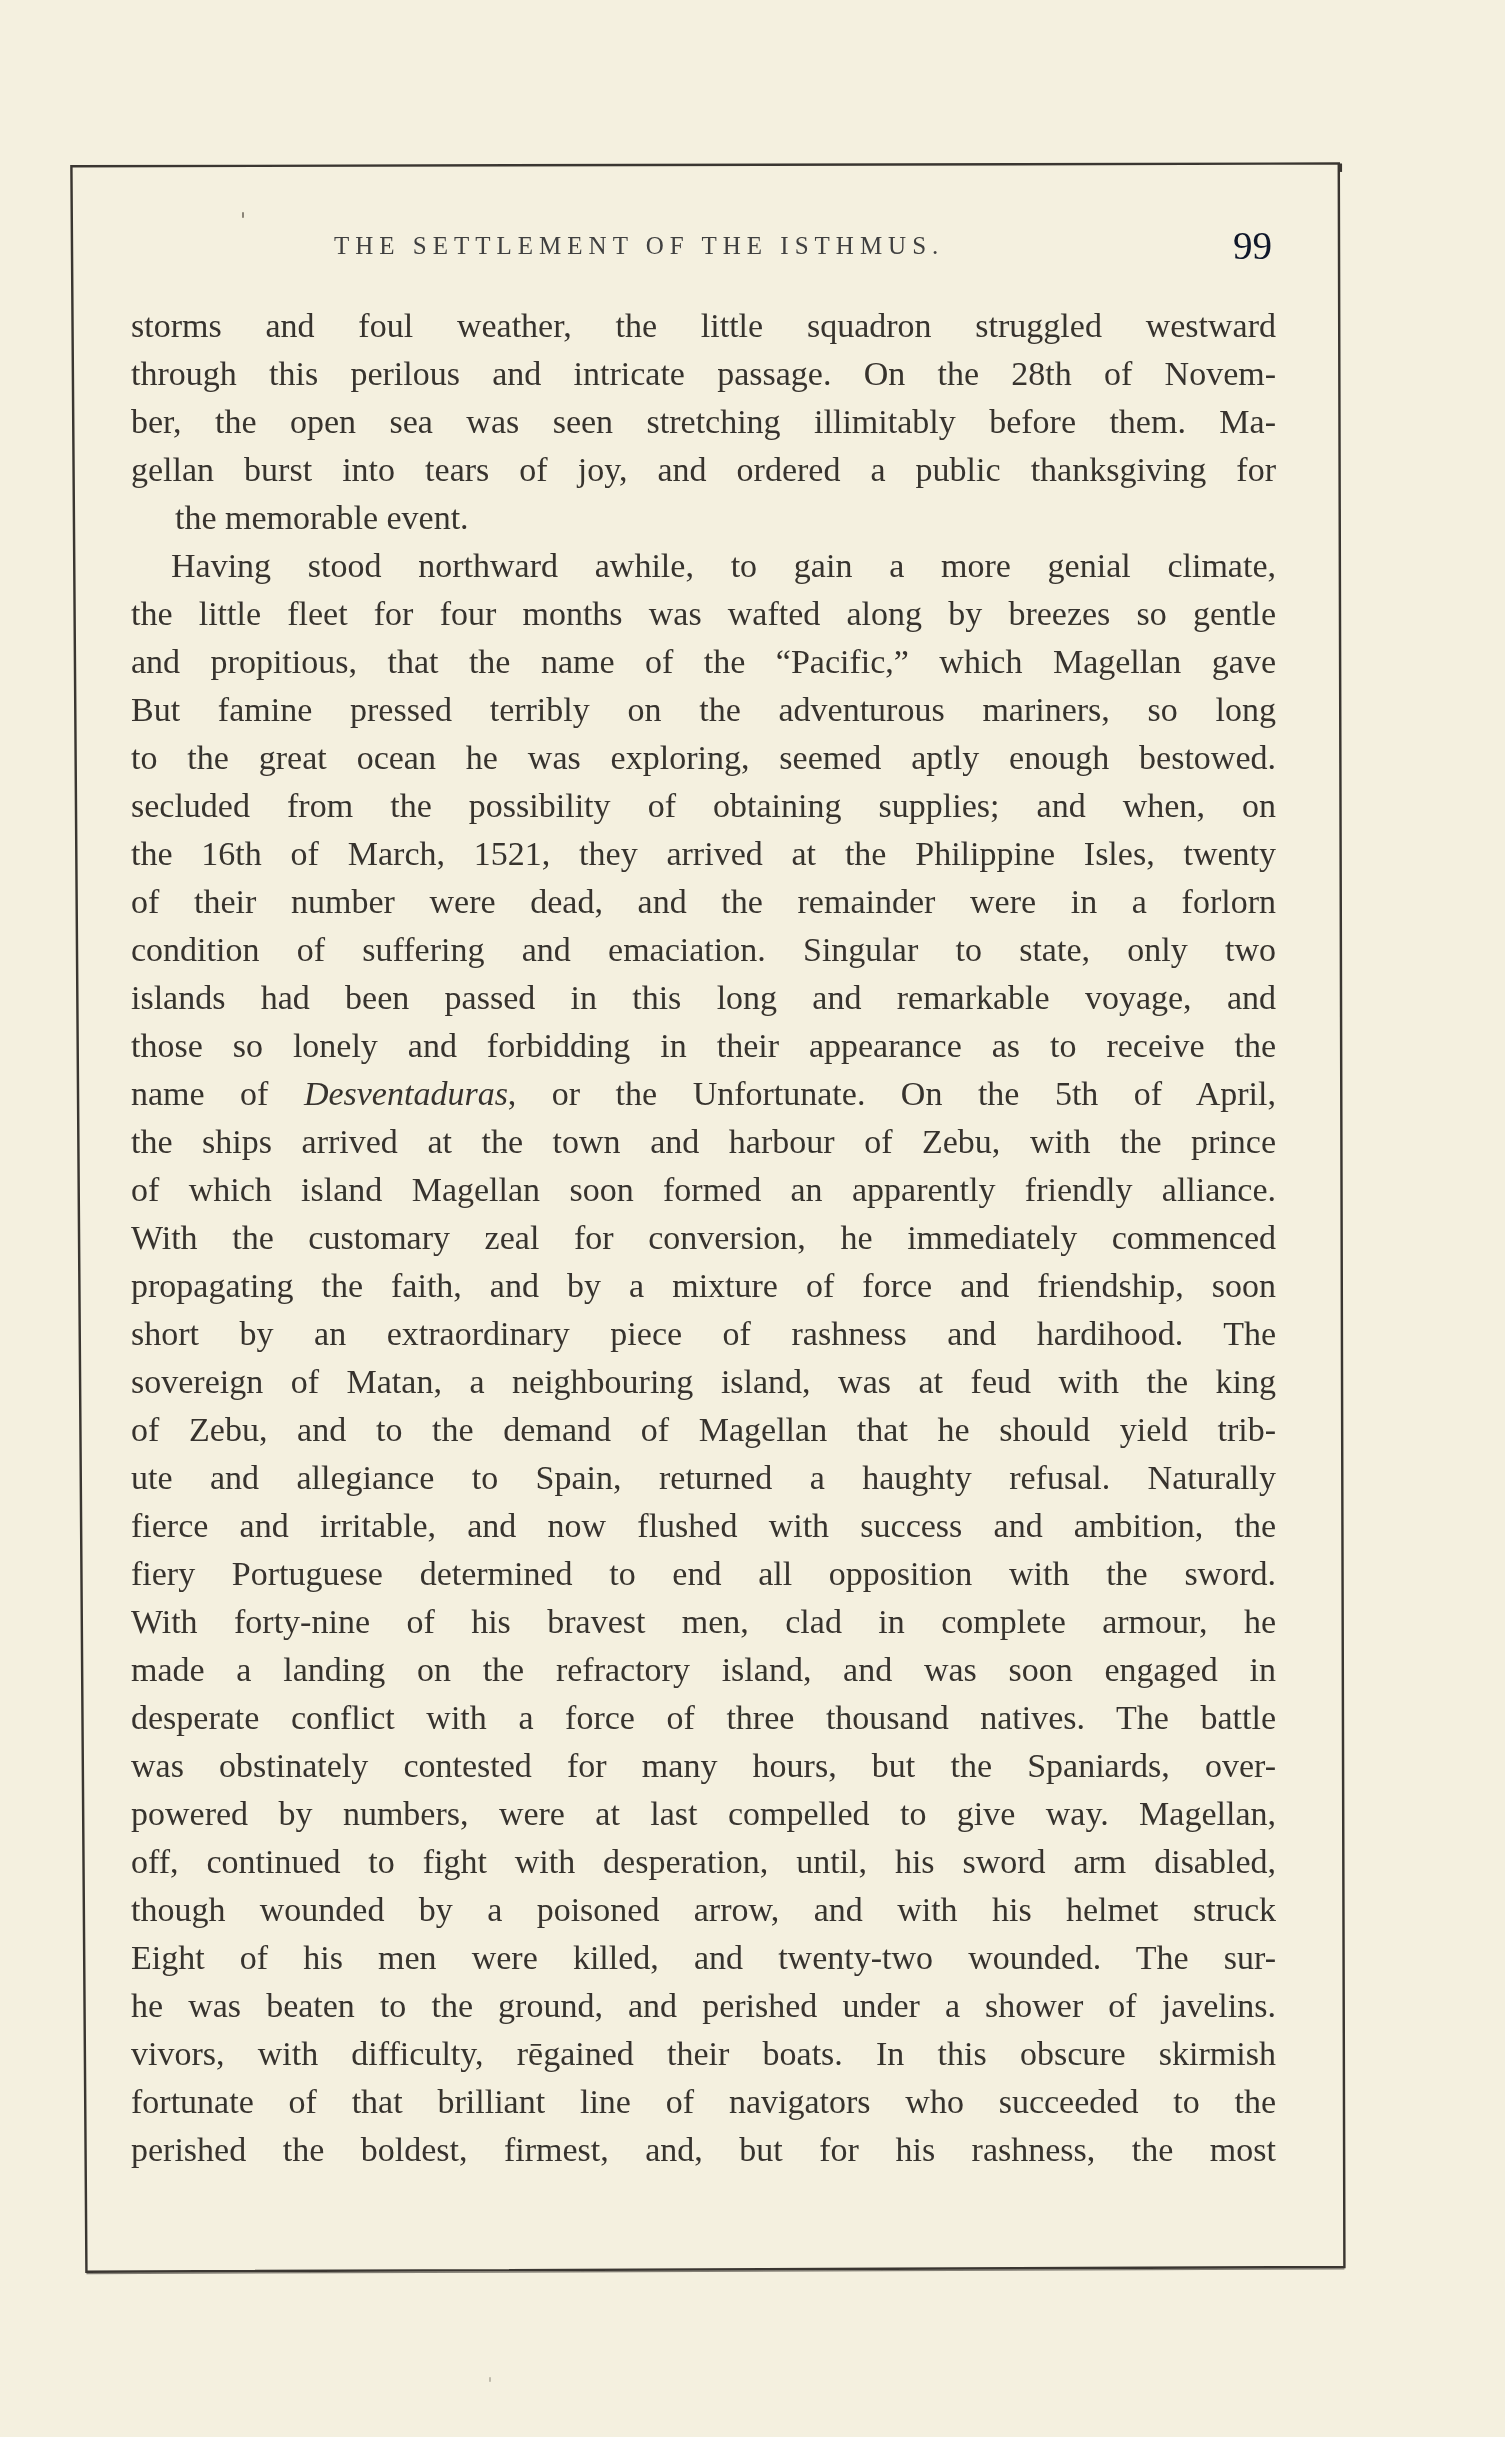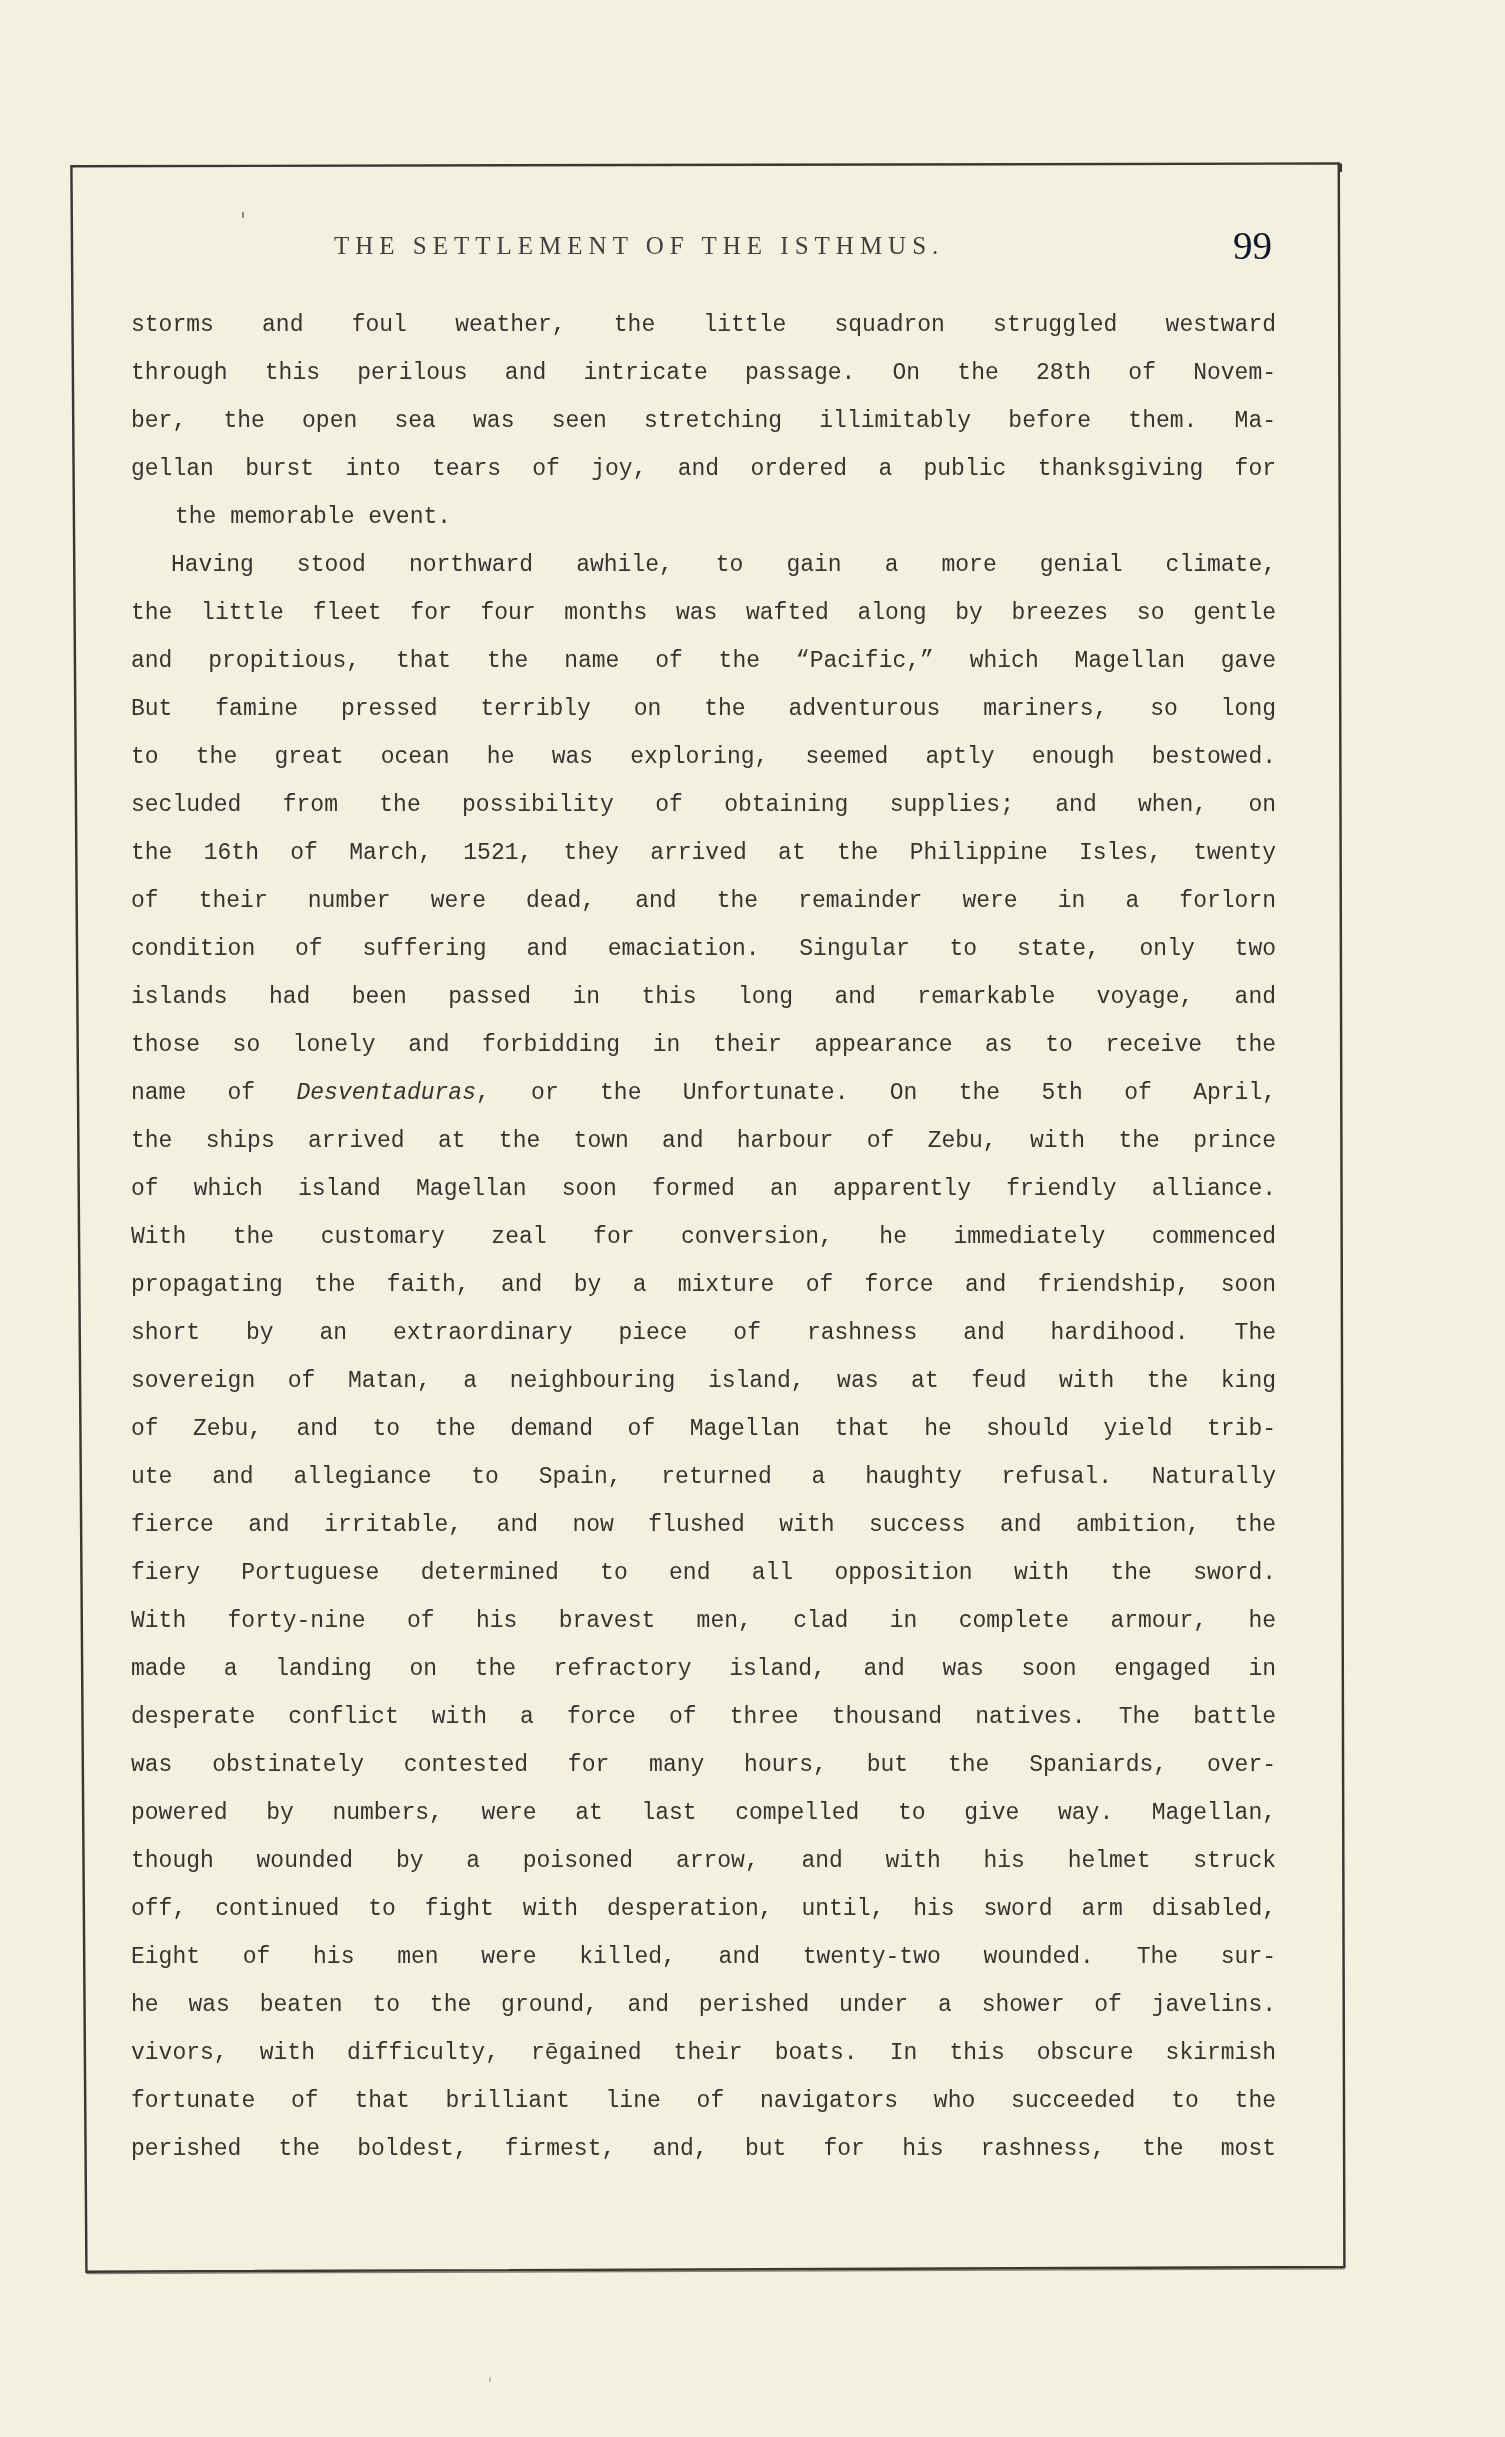--- a/index.html
+++ b/index.html
@@ -15,25 +15,24 @@
     position: absolute; left: 334px; top: 231px; width: 721px;
     font-size: 25px; line-height: 30px; letter-spacing: 6px;
     text-align: left; white-space: nowrap; color: #404040;
   }
   .page-number {
     position: absolute; left: 1233px; top: 225px;
     font-size: 39px; line-height: 41px; color: #0f172a;
   }
   .body-text { position: absolute; left: 131px; top: 306px; width: 1145px; }
   .line {
-    height: 48px; font-size: 23px; line-height: 39px;
+    height: 48px; font-size: 34px; line-height: 39px;
     text-align: justify; text-align-last: justify;
     white-space: nowrap; overflow: visible;
     display: block;
-    font-family: Liberation Mono, monospace;
   }
   .line.last { text-align-last: left; margin-left: 44px; }
   .line.indent { padding-left: 40px; }
   .line .it { font-style: italic; }
   .stray { position: absolute; background: #8a8478; border-radius: 0.9px; }
 </style>
 </head>
 <body>
 
 <svg class="frame" viewBox="0 0 1603 2595" width="1506" height="2438" xmlns="http://www.w3.org/2000/svg">
@@ -75,21 +74,21 @@
   <div class="line">sovereign of Matan, a neighbouring island, was at feud with the king</div>
   <div class="line">of Zebu, and to the demand of Magellan that he should yield trib-</div>
   <div class="line">ute and allegiance to Spain, returned a haughty refusal.  Naturally</div>
   <div class="line">fierce and irritable, and now flushed with success and ambition, the</div>
   <div class="line">fiery Portuguese determined to end all opposition with the sword.</div>
   <div class="line">With forty-nine of his bravest men, clad in complete armour, he</div>
   <div class="line">made a landing on the refractory island, and was soon engaged in</div>
   <div class="line">desperate conflict with a force of three thousand natives.  The battle</div>
   <div class="line">was obstinately contested for many hours, but the Spaniards, over-</div>
   <div class="line">powered by numbers, were at last compelled to give way.  Magellan,</div>
+  <div class="line">off, continued to fight with desperation, until, his sword arm disabled,</div>
   <div class="line">though wounded by a poisoned arrow, and with his helmet struck</div>
-  <div class="line">off, continued to fight with desperation, until, his sword arm disabled,</div>
   <div class="line">Eight of his men were killed, and twenty-two wounded.  The sur-</div>
   <div class="line">he was beaten to the ground, and perished under a shower of javelins.</div>
   <div class="line">vivors, with difficulty, rēgained their boats.  In this obscure skirmish</div>
   <div class="line">fortunate of that brilliant line of navigators who succeeded to the</div>
   <div class="line">perished the boldest, firmest, and, but for his rashness, the most</div>
 </div>
 
 
 </body></html>

